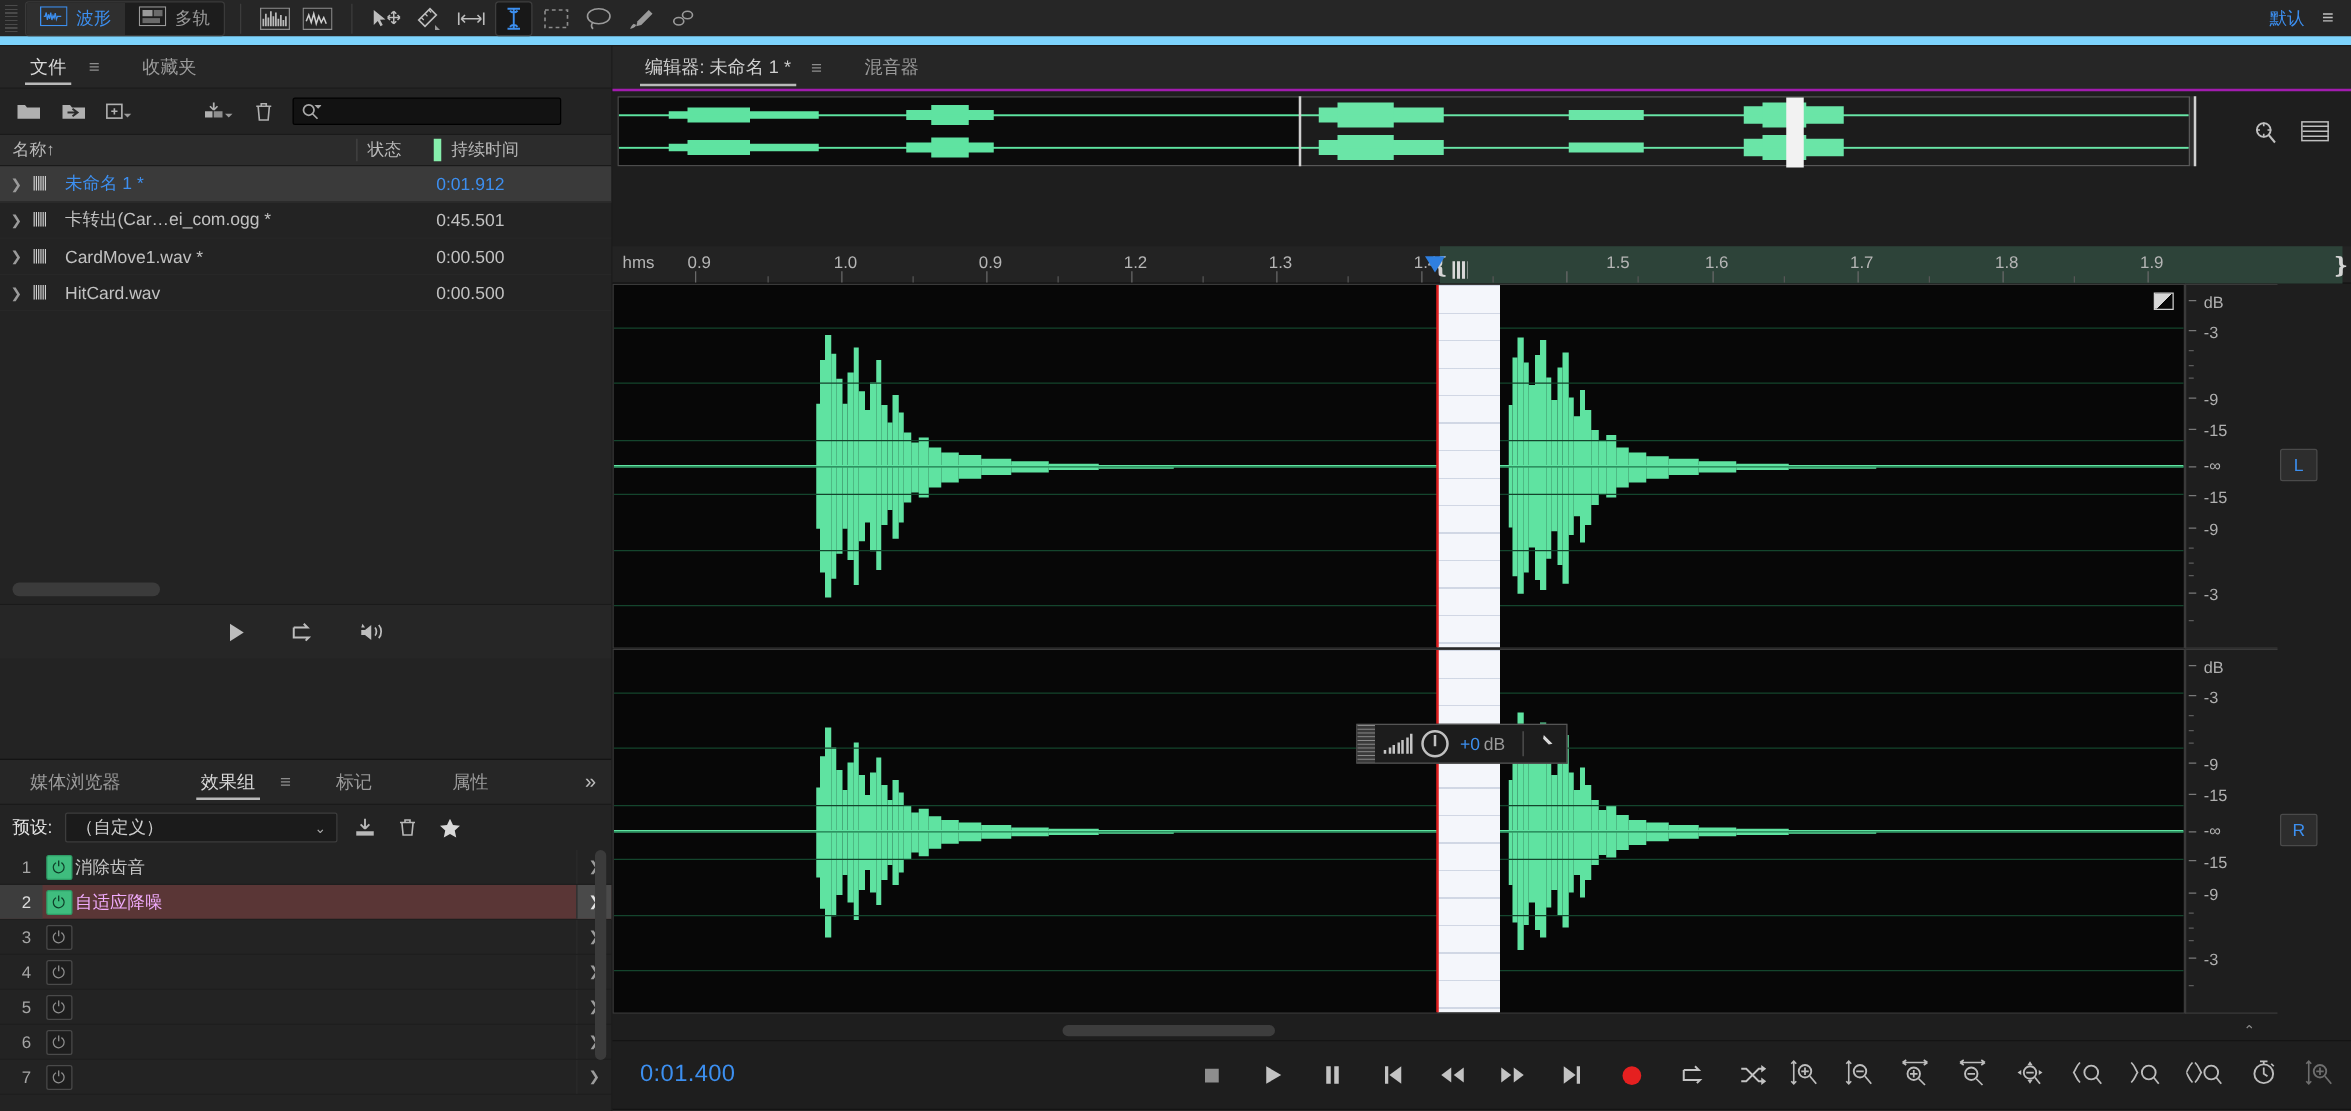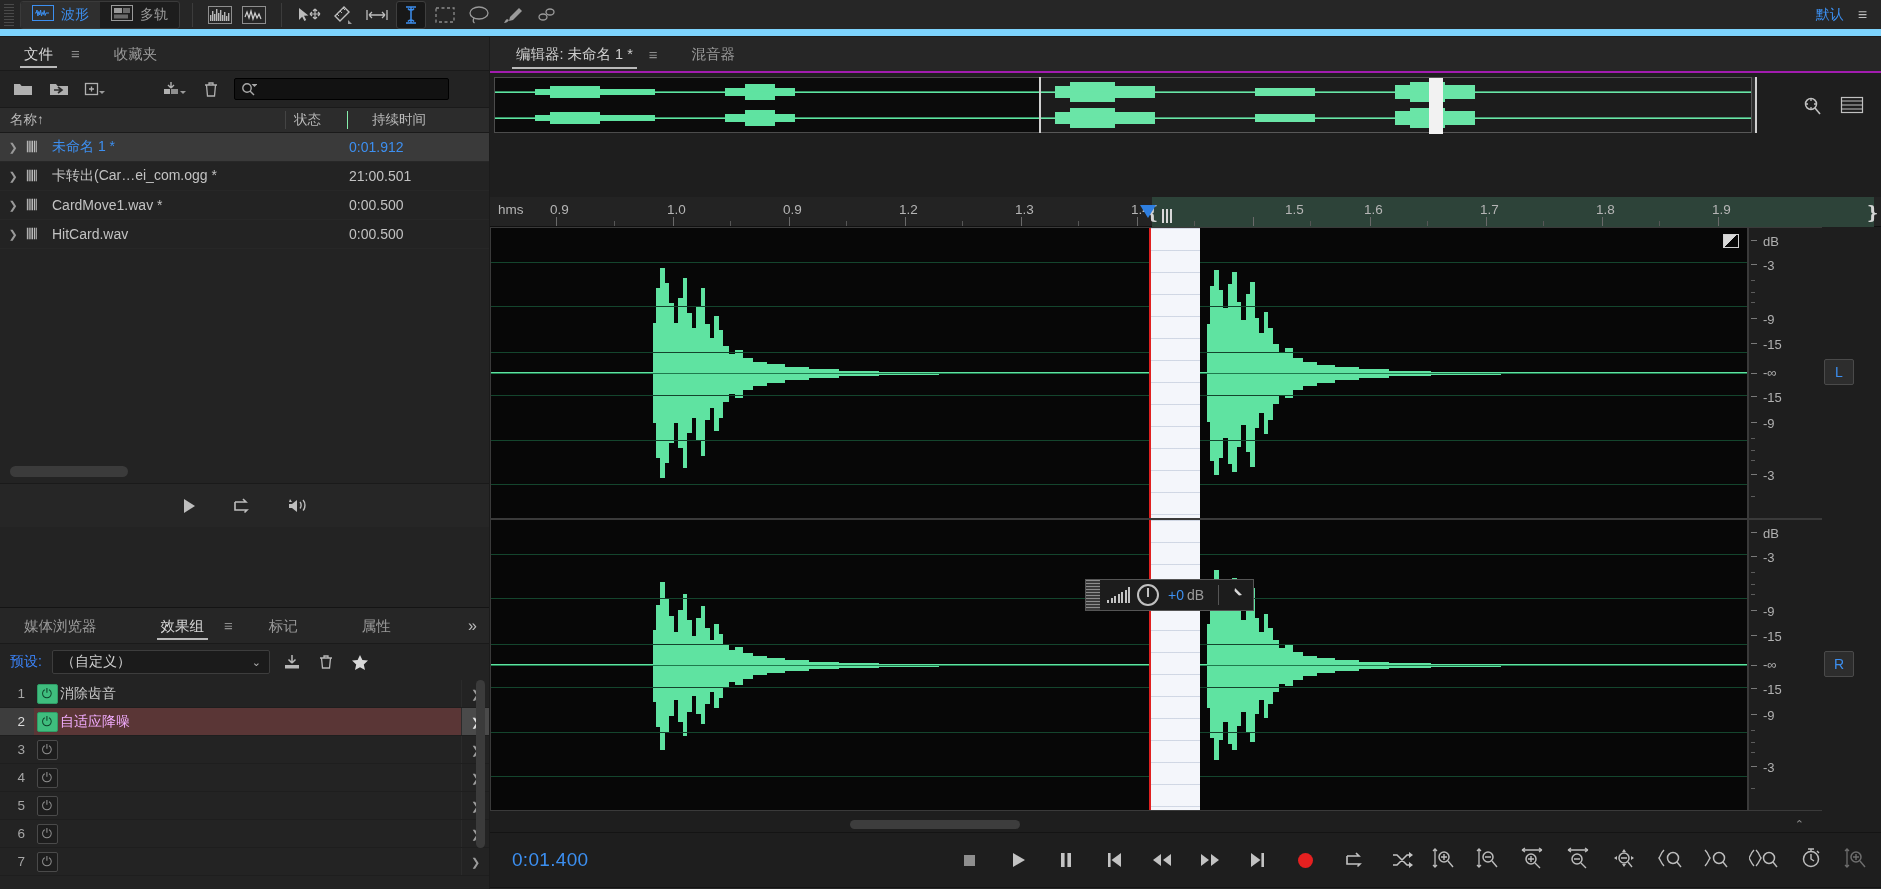--- a/index.html
+++ b/index.html
@@ -45,21 +45,21 @@
 
   .filebar { height:36px; display:flex; align-items:center; gap:10px; padding:0 10px; background:#232323;}
   .ficon { width:26px; height:24px; display:flex; align-items:center; justify-content:center; cursor:pointer; color:#b0b0b0;}
   .searchbox { flex:1; height:22px; background:#121212; border:1px solid #000; border-radius:2px;
                display:flex; align-items:center; padding:0 6px; gap:4px; color:#9a9a9a; max-width:215px; }
 
   .colhdr { height:26px; display:flex; align-items:center; background:#2c2c2c;
             border-top:1px solid #1a1a1a; border-bottom:1px solid #1a1a1a; font-size:13.5px; color:#b9b9b9;}
   .colhdr .c1 { width:285px; padding-left:10px; }
   .colhdr .c2 { width:62px; border-left:1px solid #444; padding-left:8px; }
-  .colhdr .c3 { flex:1; border-left:1px solid #86efac; padding-left:24px; }
+  .colhdr .c3 { flex:1; border-left:6px solid #86efac; padding-left:8px; }
 
   .filerow { height:29px; display:flex; align-items:center; font-size:14px; color:#c2c2c2;
              border-bottom:1px solid #272727; cursor:pointer; }
   .filerow.sel { background:#3a3a3a; }
   .filerow .chev { width:26px; text-align:center; color:#9a9a9a; font-size:11px;}
   .filerow .wf { width:26px; color:#cfcfcf; font-size:15px; letter-spacing:-1px;}
   .filerow .nm { width:233px; overflow:hidden; white-space:nowrap; }
   .filerow.sel .nm { color:#3d8ff0; }
   .filerow .st { width:62px; }
   .filerow .dur { flex:1; padding-left:2px; }
@@ -70,21 +70,21 @@
 
   .filefoot { height:44px; display:flex; align-items:center; justify-content:center; gap:34px;
               background:#262626; border-top:1px solid #1a1a1a; color:#b9b9b9;}
   .filefoot .fi { cursor:pointer; display:flex; align-items:center; }
   .rackwrap { position:absolute; left:0; top:570px; width:489px; height:319px; background:#232323;
               border-top:1px solid #141414;}
   .rack-tabs { height:36px; display:flex; align-items:center; padding-left:14px; background:#262626;
                border-bottom:1px solid #1a1a1a; gap:2px;}
   .rack-tabs .more { margin-left:auto; padding-right:12px; color:#bcbcbc; font-size:16px; cursor:pointer;}
   .presetrow { height:36px; display:flex; align-items:center; gap:10px; padding:0 10px; }
-  .presetlbl { font-size:14px; color:#3b82f6; }
+  .presetlbl { font-size:14px; color:#e5e5e5; }
   .presetsel { flex:1; max-width:218px; height:24px; background:#1b1b1b; border:1px solid #3d3d3d;
                border-radius:2px; display:flex; align-items:center; padding:0 8px; font-size:14px; color:#cfcfcf;}
   .presetsel .cd { margin-left:auto; font-size:11px; color:#b0b0b0; }
   .pico { width:24px; height:24px; display:flex; align-items:center; justify-content:center; cursor:pointer; color:#b8b8b8;}
   .filelabel { font-size:14.5px; color:#d4d4d4; padding:7px 0 7px 10px; font-weight:bold;}
   .filelabel span { font-weight:normal; }
   .slots { position:relative; }
   .slot { height:28px; display:flex; align-items:center; border-bottom:1px solid #1e1e1e; font-size:14px;}
   .slot .num { width:34px; text-align:right; padding-right:9px; color:#a6a6a6; font-size:13.5px;}
   .slot.sel .num { background:#3d3d3d; color:#dcdcdc; height:100%; line-height:28px;}
@@ -369,21 +369,21 @@
         <span class="wf">⫴⫴</span>
         <span class="nm">未命名 1 *</span>
         <span class="st"></span>
         <span class="dur">0:01.912</span>
       </div>
       <div class="filerow">
         <span class="chev">❯</span>
         <span class="wf">⫴⫴</span>
         <span class="nm">卡转出(Car…ei_com.ogg *</span>
         <span class="st"></span>
-        <span class="dur">21:00.501</span>
+        <span class="dur">0:45.501</span>
       </div>
       <div class="filerow">
         <span class="chev">❯</span>
         <span class="wf">⫴⫴</span>
         <span class="nm">CardMove1.wav *</span>
         <span class="st"></span>
         <span class="dur">0:00.500</span>
       </div>
       <div class="filerow">
         <span class="chev">❯</span>

